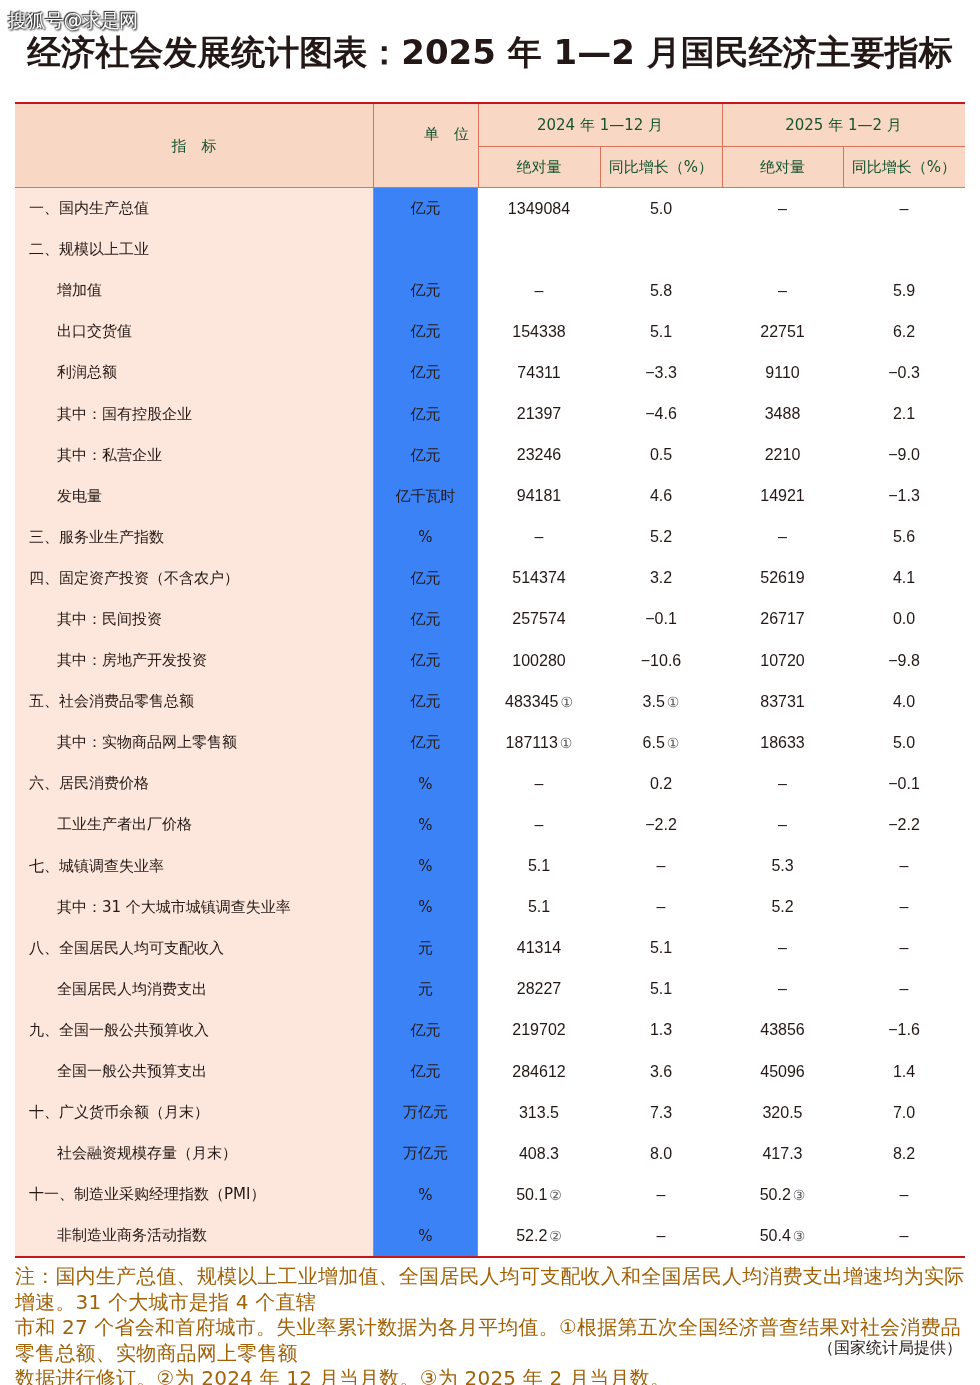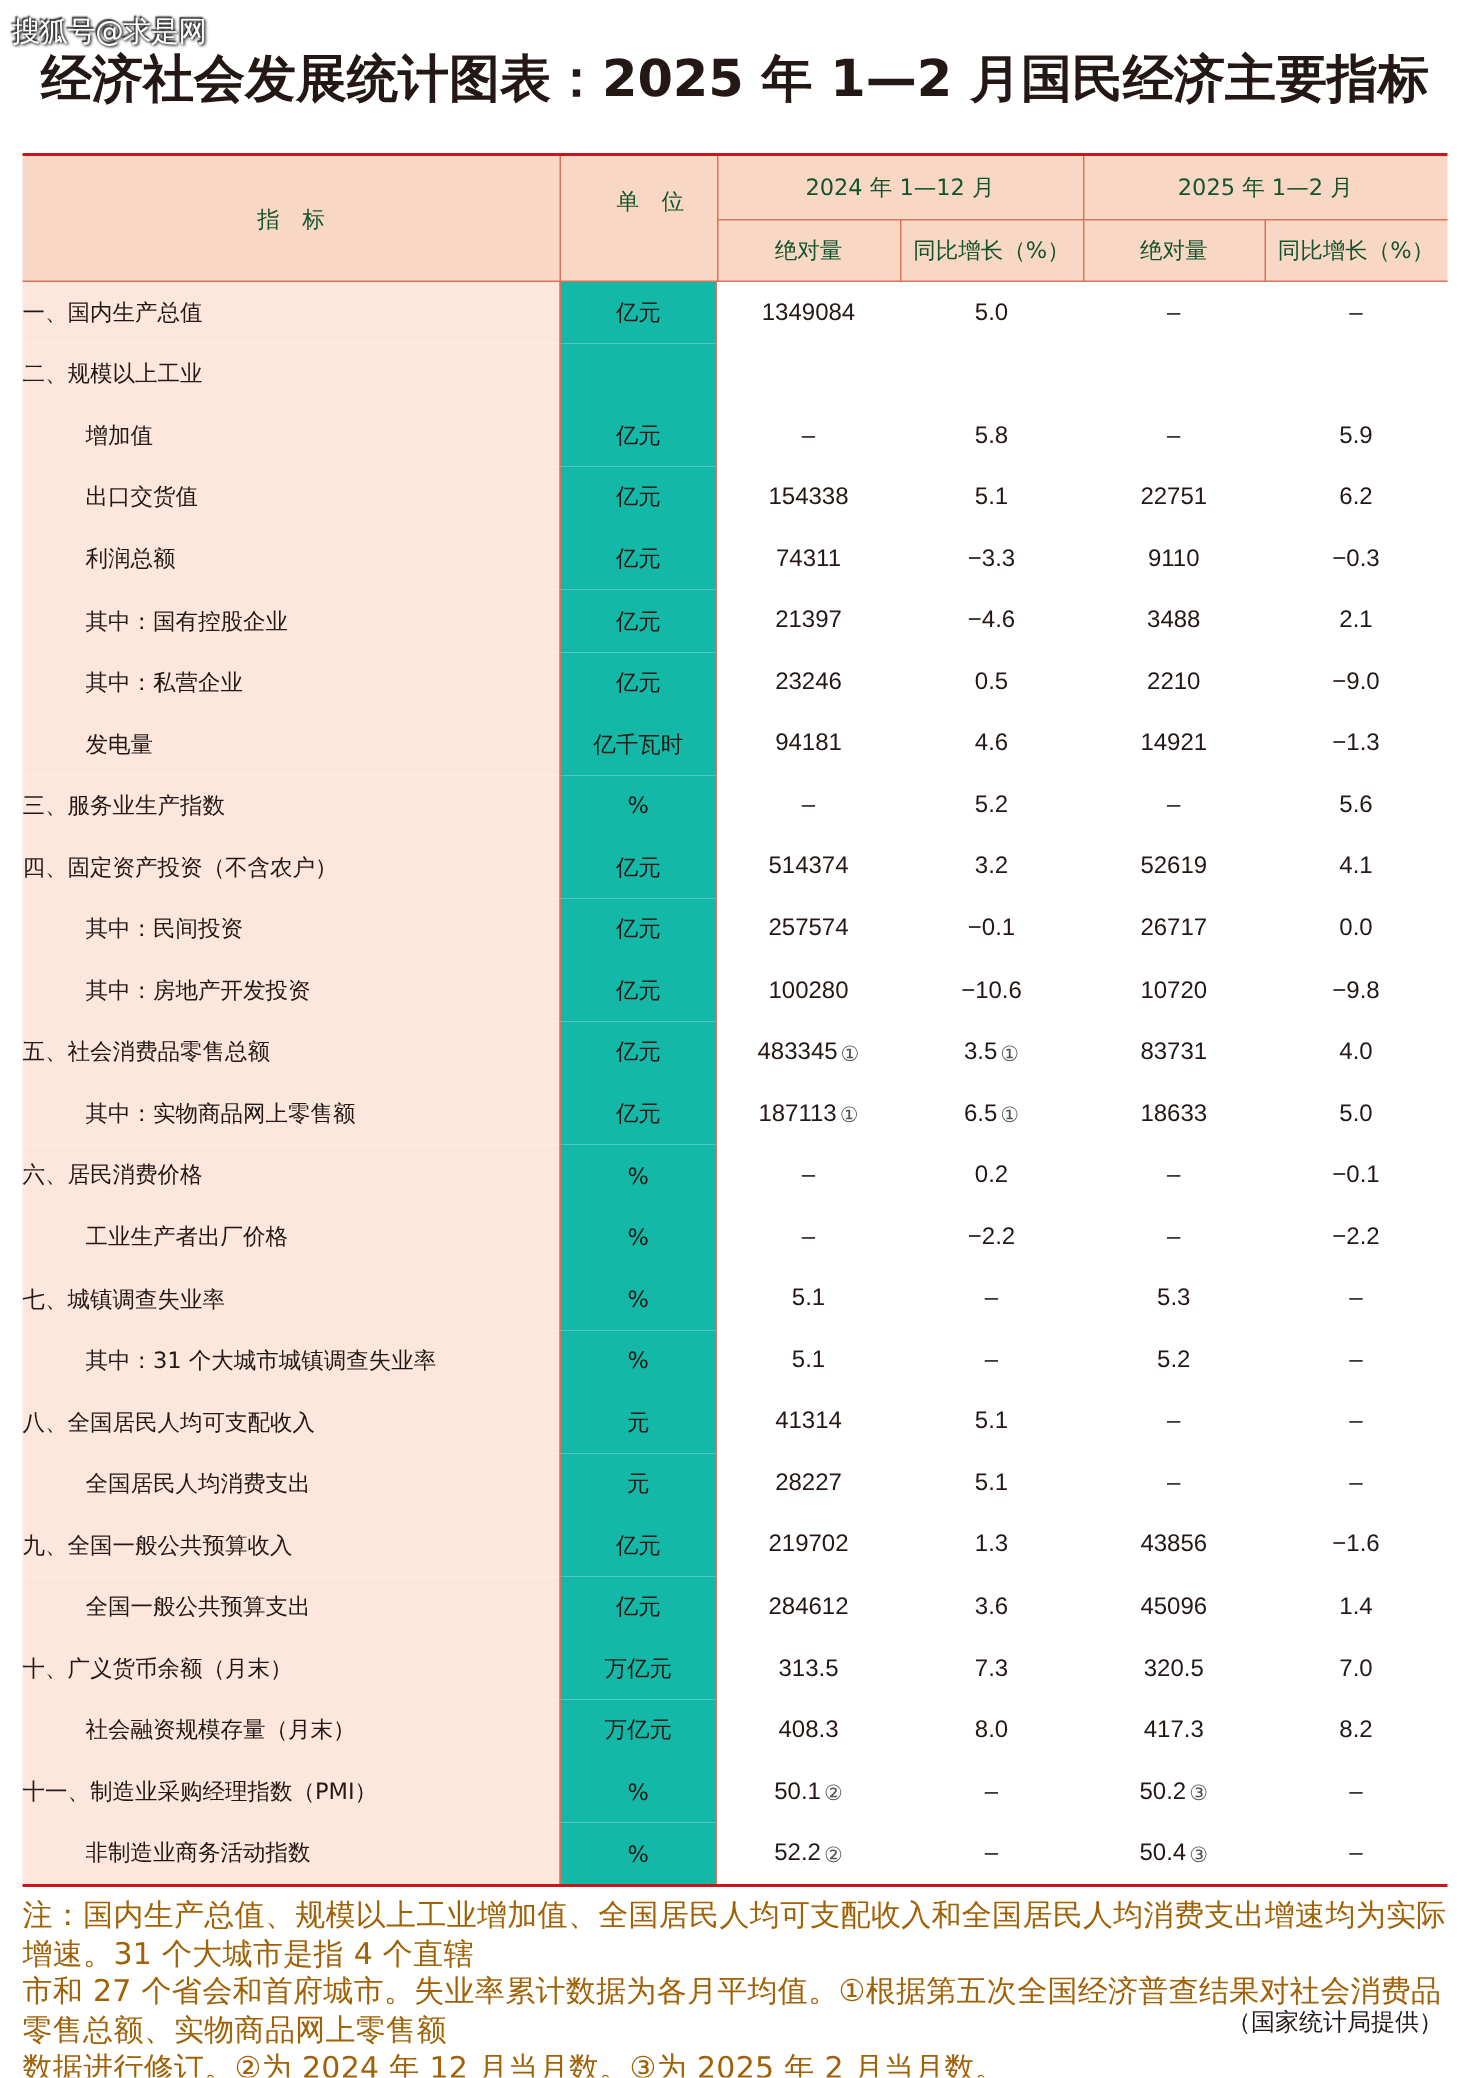--- a/index.html
+++ b/index.html
@@ -25,25 +25,25 @@
     .hcell {
       position: absolute; display: flex; align-items: center; justify-content: center;
       font-size: 15px; color: #14532d; box-sizing: border-box;
     }
     .vline { position: absolute; width: 1px; background: #d9735a; }
     .hline { position: absolute; height: 1px; background: #d9735a; }
     .body { position: relative; }
     .row { position: relative; height: 41.1px; display: flex; align-items: center; }
     .c-name {
       width: 358px; height: 100%; background: #fde6db; display: flex; align-items: center;
-      font-size: 15px; box-sizing: border-box; 
+      font-size: 15px; box-sizing: border-box; padding-left: 14px;
     }
     .c-name.sub { padding-left: 42px; }
     .c-unit {
-      width: 105px; height: 100%; background: #14b8a6; display: flex; align-items: center;
+      width: 105px; height: 100%; background: #3b82f6; display: flex; align-items: center;
       justify-content: center; font-size: 15px; box-sizing: border-box;
       border-left: 1px solid #d9735a; border-right: 1px solid #d9735a;
     }
     .c-val {
       height: 100%; display: flex; align-items: center; justify-content: center;
       font-family: "Liberation Sans", sans-serif; font-size: 16px; color: #231815;
     }
     .w1 { width: 122px; } .w2 { width: 122px; } .w3 { width: 121px; } .w4 { width: 122px; }
     .note-mark { font-size: 14px; color: #555; margin-left: 2px; }
     .notes {
@@ -56,21 +56,21 @@
   </style>
 </head>
 <body>
 
 <div class="watermark">搜狐号@求是网</div>
 <div class="title">经济社会发展统计图表：2025 年 1—2 月国民经济主要指标</div>
 
 <div class="tbl">
   <div class="hdr">
     <div class="hcell" style="left:0;top:0;width:358px;height:84px;">指　标</div>
-    <div class="hcell" style="left:366px;top:0;width:105px;height:60px;">单　位</div>
+    <div class="hcell" style="left:379px;top:0;width:105px;height:60px;">单　位</div>
     <div class="hcell" style="left:463px;top:0;width:244px;height:42px;">2024 年 1—12 月</div>
     <div class="hcell" style="left:707px;top:0;width:243px;height:42px;">2025 年 1—2 月</div>
     <div class="hcell" style="left:463px;top:42px;width:122px;height:42px;">绝对量</div>
     <div class="hcell" style="left:585px;top:42px;width:122px;height:42px;">同比增长（%）</div>
     <div class="hcell" style="left:707px;top:42px;width:121px;height:42px;">绝对量</div>
     <div class="hcell" style="left:828px;top:42px;width:122px;height:42px;">同比增长（%）</div>
     <div class="vline" style="left:358px;top:0;height:84px;"></div>
     <div class="vline" style="left:463px;top:0;height:84px;"></div>
     <div class="vline" style="left:707px;top:0;height:84px;"></div>
     <div class="vline" style="left:585px;top:42px;height:42px;"></div>

